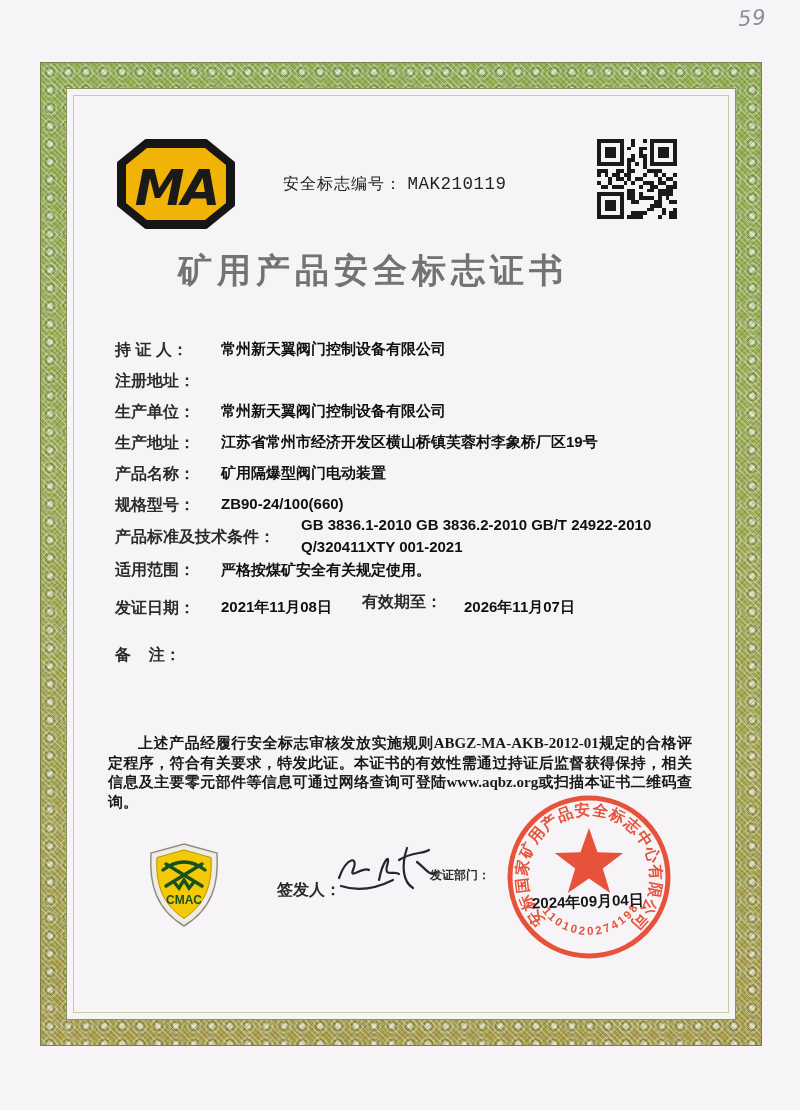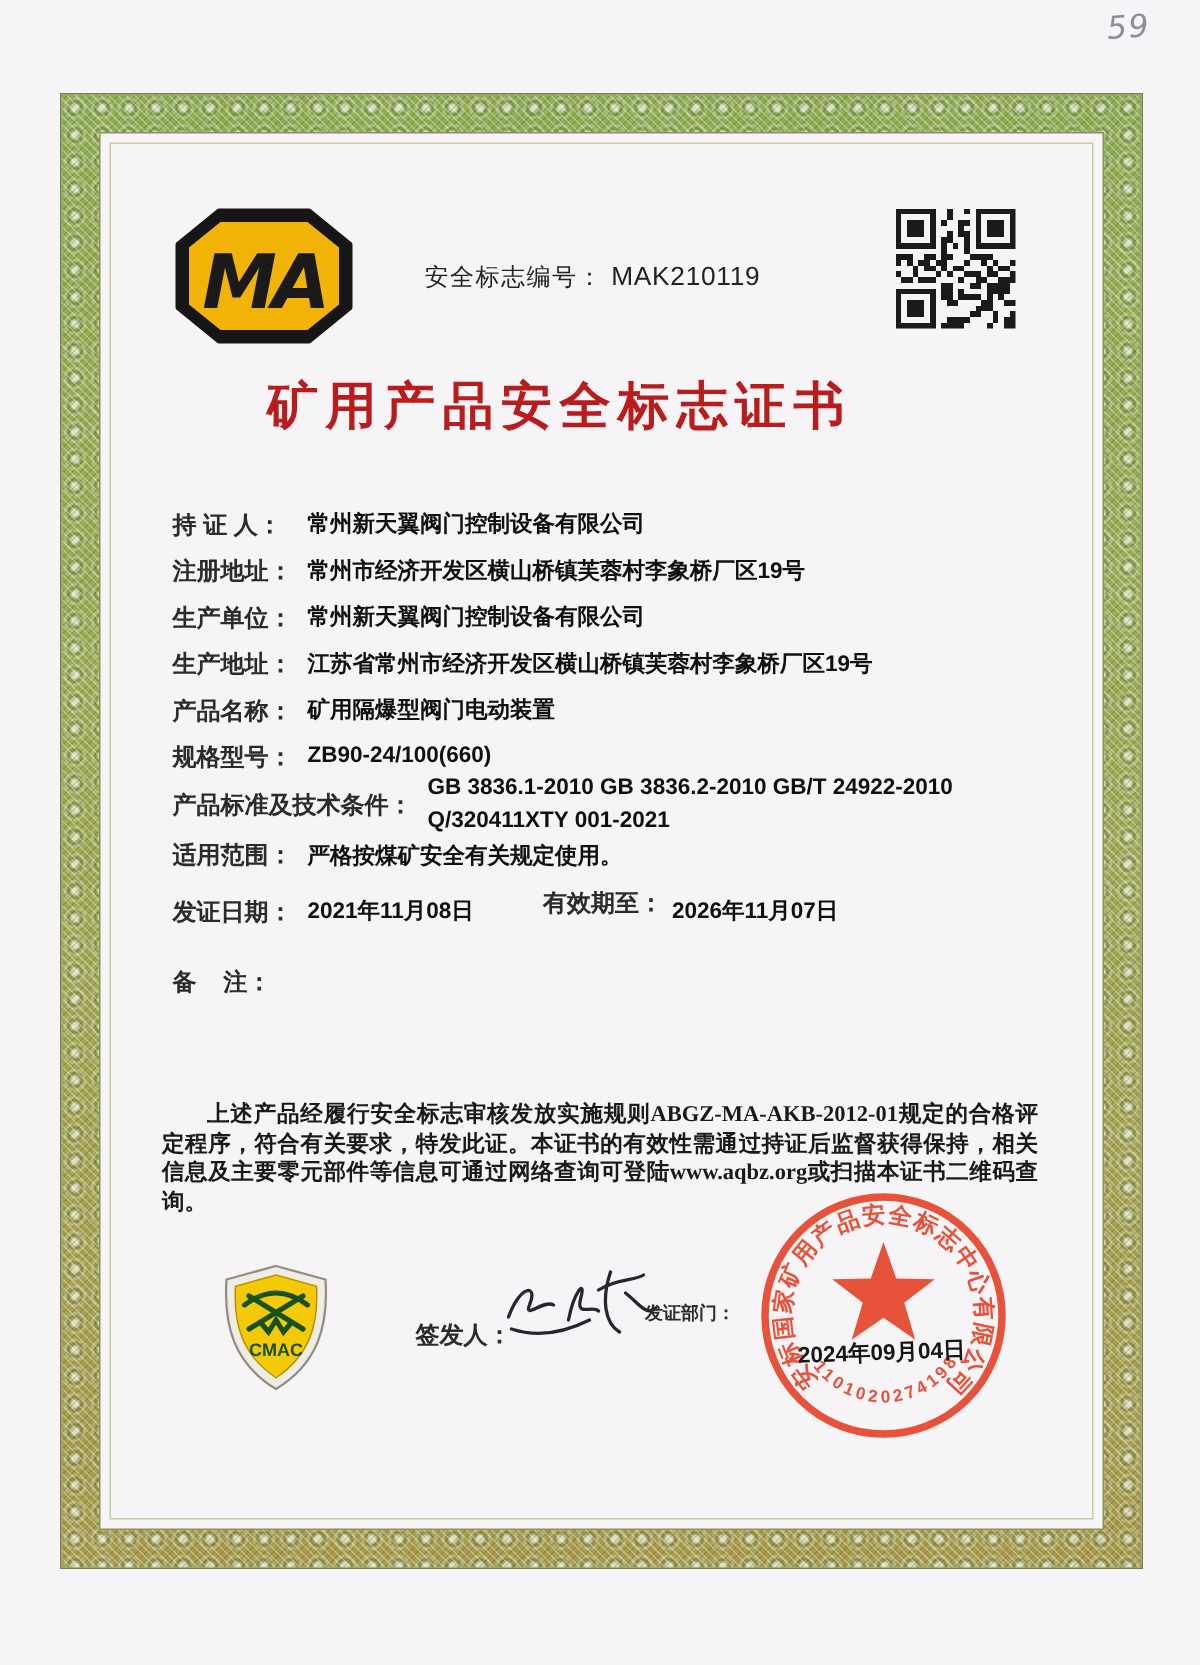--- a/index.html
+++ b/index.html
@@ -33,32 +33,32 @@
     position:absolute;inset:25px;background:#f6f4f7;
     border:1px solid #8a9456;box-sizing:border-box;
   }
   .inner-line{
     position:absolute;inset:33px;border:1px solid #c3cd9f;box-sizing:border-box;
   }
 
   
   .ma-logo{left:116px;top:138px;width:120px;height:92px;}
   .cert-no{left:283px;top:174px;font-size:16px;color:#222;letter-spacing:1px;white-space:nowrap;}
-  .cert-no .num{font-family:Liberation Sans, sans-serif;font-size:17.5px;letter-spacing:.5px;text-align:right;}
+  .cert-no .num{font-family:Liberation Mono, monospace;font-size:17.5px;letter-spacing:.5px;text-align:right;}
   .qr{left:597px;top:139px;width:80px;height:80px;}
 
   .title{
     left:73px;top:248px;width:600px;margin:0;text-align:center;
-    font-size:34px;font-weight:bold;letter-spacing:5px;color:#b91c1c;
+    font-size:34px;font-weight:bold;letter-spacing:5px;color:#737373;
     font-family:"Liberation Serif", serif;
   }
 
   
   .flabel{font-size:16px;font-weight:bold;color:#2b2b2b;white-space:pre;}
-  .fvalue{font-size:15px;font-weight:bold;color:#101010;white-space:nowrap;}
+  .fvalue{font-size:15px;font-weight:bold;color:#101010;white-space:nowrap;margin-left:16px;}
   .frow{position:absolute;left:115px;height:22px;display:flex;}
   .frow .flabel{width:90px;flex:0 0 90px;}
   .r0{top:340px;} .r1{top:371px;} .r2{top:402px;} .r3{top:433px;} .r4{top:464px;} .r5{top:495px;}
 
   .std-label{left:115px;top:527px;}
   .std-value{left:285px;top:514px;width:420px;line-height:22px;white-space:normal;}
   .scope-label{left:115px;top:560px;}
   .scope-value{left:205px;top:561px;}
   .date-issue-label{left:115px;top:598px;}
   .date-issue-value{left:205px;top:598px;}
@@ -234,21 +234,20 @@
   </svg>
 
 <h1 class="abs title">矿用产品安全标志证书</h1>
 
 <div class="frow r0">
   <span class="flabel">持 证 人：</span>
   <span class="fvalue">常州新天翼阀门控制设备有限公司</span>
 </div>
 <div class="frow r1">
   <span class="flabel">注册地址：</span>
-  <span class="fvalue">常州市经济开发区横山桥镇芙蓉村李象桥厂区19号</span>
 </div>
 <div class="frow r2">
   <span class="flabel">生产单位：</span>
   <span class="fvalue">常州新天翼阀门控制设备有限公司</span>
 </div>
 <div class="frow r3">
   <span class="flabel">生产地址：</span>
   <span class="fvalue">江苏省常州市经济开发区横山桥镇芙蓉村李象桥厂区19号</span>
 </div>
 <div class="frow r4">

